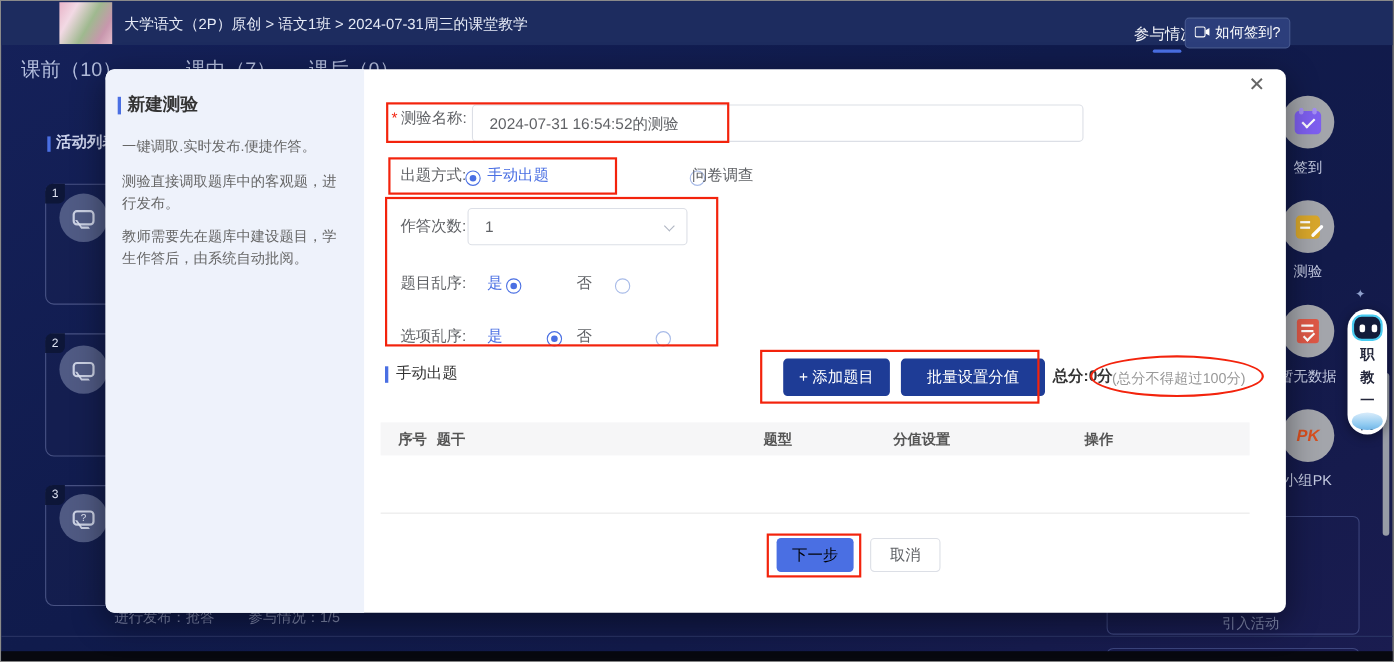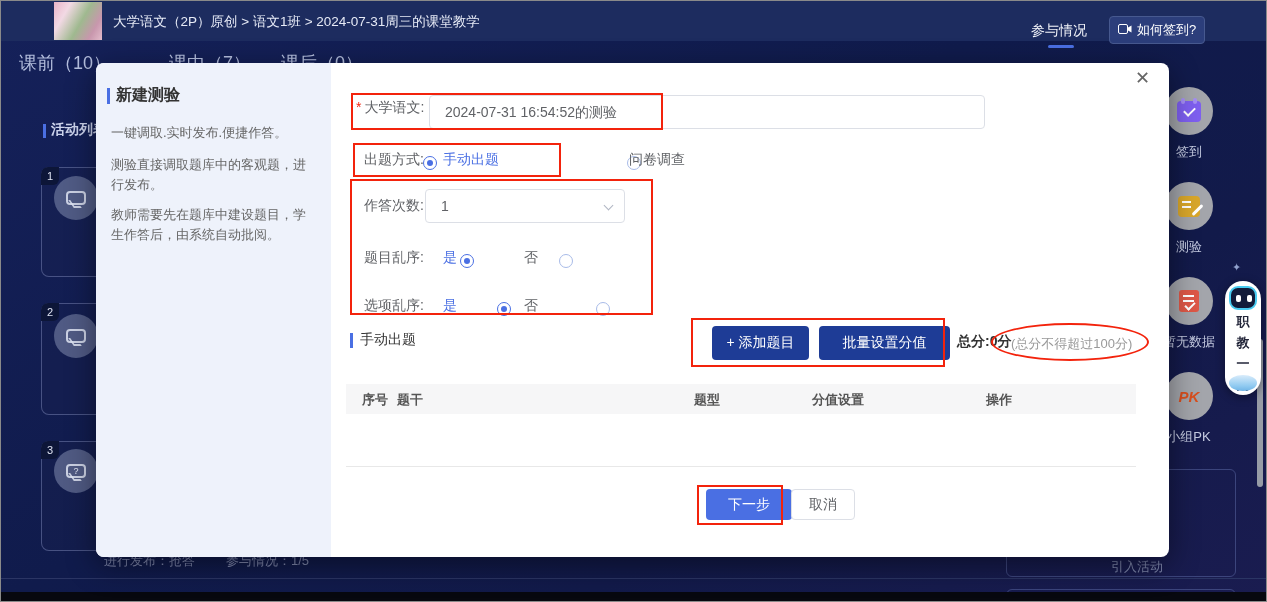--- a/index.html
+++ b/index.html
@@ -8,21 +8,21 @@
     background:linear-gradient(150deg,#15215a 0%,#101b4c 45%,#121a4a 70%,#1a1c50 100%);
     border:1px solid #8a8a8a;}
   .abs{position:absolute;}
   
   .topbar{left:0;top:0;width:1267px;height:40px;background:#1d2c5f;z-index:2;}
   .thumb{left:53px;top:1px;width:48px;height:38px;z-index:3;
     background:linear-gradient(120deg,#e8b4c8 0%,#f2d9e4 25%,#9fb98f 55%,#c897ad 80%,#e3bccb 100%);}
   .crumb{left:112px;top:12px;font-size:13.5px;color:#e6eaf6;z-index:3;white-space:nowrap;}
   .new-activity{left:1030px;top:21px;font-size:14px;color:#f0f2f8;z-index:3;cursor:pointer;}
   .new-activity-underline{left:1047px;top:44px;width:26px;height:3px;background:#4a6fe3;border-radius:2px;z-index:3;}
-  .howto-btn{left:1108px;top:15px;width:96px;height:28px;background:#2c3e7b;border:1px solid #47598f;
+  .howto-btn{left:1076px;top:15px;width:96px;height:28px;background:#2c3e7b;border:1px solid #47598f;
     border-radius:4px;color:#fff;font-size:13px;display:flex;align-items:center;justify-content:center;gap:5px;z-index:3;cursor:pointer;}
   
   .tab{font-size:18px;color:#b4bedd;z-index:1;white-space:nowrap;}
   .bg-bar{width:3px;height:14px;background:#4a6fe3;z-index:1;}
   .bg-section-title{font-size:14px;font-weight:700;color:#ccd3ec;z-index:1;white-space:nowrap;}
   .card{border:1px solid rgba(150,160,210,.4);border-radius:8px;background:rgba(25,35,80,.35);z-index:1;}
   .card-badge{width:18px;height:18px;background:#0d1638;color:#dfe3f2;font-size:11px;
     display:flex;align-items:center;justify-content:center;border-radius:7px 0 6px 0;z-index:1;}
   .card-circle{width:44px;height:44px;border-radius:50%;background:rgba(130,140,175,.55);z-index:1;
     display:flex;align-items:center;justify-content:center;}
@@ -94,21 +94,21 @@
   .sec-bar{left:349px;top:332px;width:3px;height:15px;background:#4a6fe3;}
   .sec-title{left:359px;top:330px;font-size:14px;font-weight:500;color:#333;}
   .navy-btn{height:34px;background:#1e3c96;border-radius:4px;color:#fff;font-size:14px;
     display:flex;align-items:center;justify-content:center;cursor:pointer;white-space:nowrap;margin-left:14px;}
   .total-text{left:956px;top:332px;font-size:14px;font-weight:600;color:#333;white-space:nowrap;}
   .total-note{left:1010px;top:334px;font-size:13px;color:#999;white-space:nowrap;}
   .thead{left:345px;top:383px;width:790px;height:30px;background:#f6f6f7;}
   .th{font-size:13px;font-weight:600;color:#555;white-space:nowrap;}
   .empty-row{left:345px;top:432px;width:790px;text-align:center;font-size:14px;color:#9aa0a6;}
   .tbl-divider{left:345px;top:465px;width:790px;height:1px;background:#e8e8e8;}
-  .next-btn{left:705px;top:488px;width:86px;height:31px;background:#4a6fe3;border-radius:4px;color:#ffffff;
+  .next-btn{left:705px;top:488px;width:70px;height:31px;background:#4a6fe3;border-radius:4px;color:#000000;
     font-size:14px;display:flex;align-items:center;justify-content:center;cursor:pointer;}
   .cancel-btn{left:790px;top:488px;width:64px;height:31px;background:#fff;border:1px solid #dcdfe6;
     border-radius:4px;color:#606266;font-size:14px;display:flex;align-items:center;justify-content:center;cursor:pointer;}
   
   .r-box{border:2px solid #f3230c;background:transparent;z-index:50;pointer-events:none;}
   .r-ellipse{border:2px solid #f3230c;border-radius:50%;background:transparent;z-index:50;pointer-events:none;}
 </style>
 </head>
 <body>
 
@@ -208,21 +208,21 @@
   <div class="abs modal-left"></div>
   <div class="abs m panel-bar"></div>
   <div class="abs m panel-title">新建测验</div>
   <div class="abs m panel-desc" style="left:110px;top:122px;">一键调取.实时发布.便捷作答。</div>
   <div class="abs m panel-desc" style="left:110px;top:204px;">教师需要先在题库中建设题目，学生作答后，由系统自动批阅。</div>
   <div class="abs m panel-desc" style="left:110px;top:154px;">测验直接调取题库中的客观题，进行发布。</div>
   <div class="abs m close-x">✕</div>
 
   
   <div class="abs m f-label" style="left:355px;top:98px;">
-    <span class="req">*</span><span>大学语文:</span>
+    <span class="req">*</span><span>测验名称:</span>
   </div>
   <div class="abs m input-box">2024-07-31 16:54:52的测验</div>
 
   
   <div class="abs m f-label" style="left:363px;top:150px;">出题方式:</div>
   <span class="abs m radio on" style="left:422px;top:152px;"></span>
   <div class="abs m radio-label-on" style="left:442px;top:150px;">手动出题</div>
   <span class="abs m radio" style="left:608px;top:152px;"></span>
   <div class="abs m radio-label-off" style="left:628px;top:150px;">问卷调查</div>
 

